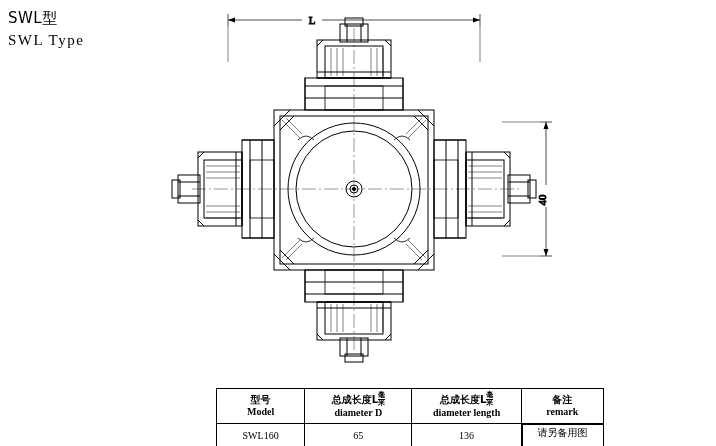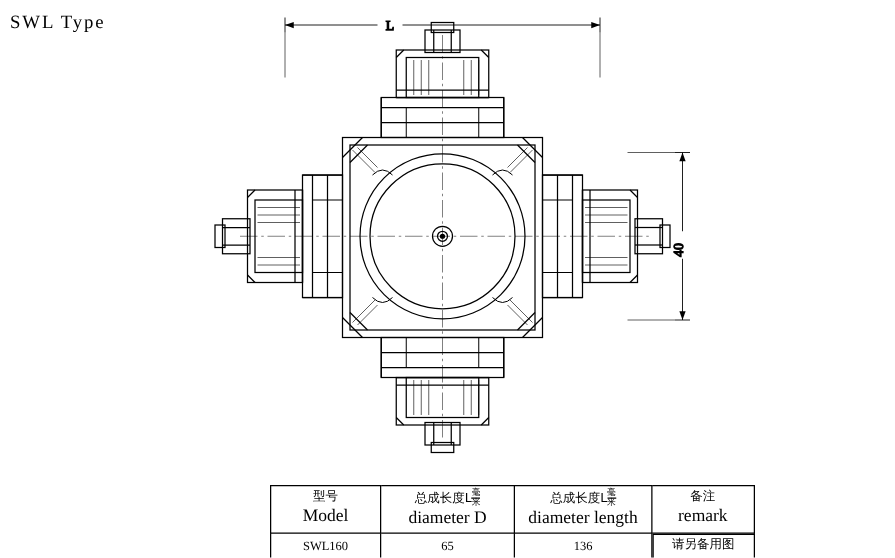--- a/index.html
+++ b/index.html
@@ -59,48 +59,49 @@
     font-family: "Liberation Serif", serif;
   }
   .spec-table th, .spec-table td {
     border: 1px solid #000;
     text-align: center;
     vertical-align: middle;
     padding: 2px 1px;
     line-height: 1.25;
   }
   .spec-table th {
-    font-weight: normal;
+    font-weight: bold;
     height: 30px;
   }
   .spec-table td { height: 18px; }
   .cn-line {
     font-family: "DejaVu Sans", sans-serif;
     font-size: 10px;
     display: block;
   }
   .en-line {
     font-family: "Liberation Serif", serif;
-    font-size: 14px;
+    font-size: 10px;
     display: block;
   }
   .frac {
     display: inline-block;
     vertical-align: middle;
     font-size: 7px;
     line-height: 1.0;
     text-align: center;
   }
   .frac span { display: block; }
   .frac .num { border-bottom: 1px solid #000; }
 </style>
 </head>
 <body>
 
 <div class="title-block">
+  <div class="title-cn">SWL型</div>
   <div class="title-en">SWL Type</div>
 </div>
 
 <div class="drawing">
 <svg width="430" height="380" viewBox="0 0 430 380" xmlns="http://www.w3.org/2000/svg">
   <g fill="none" stroke="#000" stroke-width="1" shape-rendering="geometricPrecision">
 
     <g stroke-width="0.7">
       <line x1="78" y1="20" x2="152" y2="20"></line>
       <line x1="172" y1="20" x2="330" y2="20"></line>

